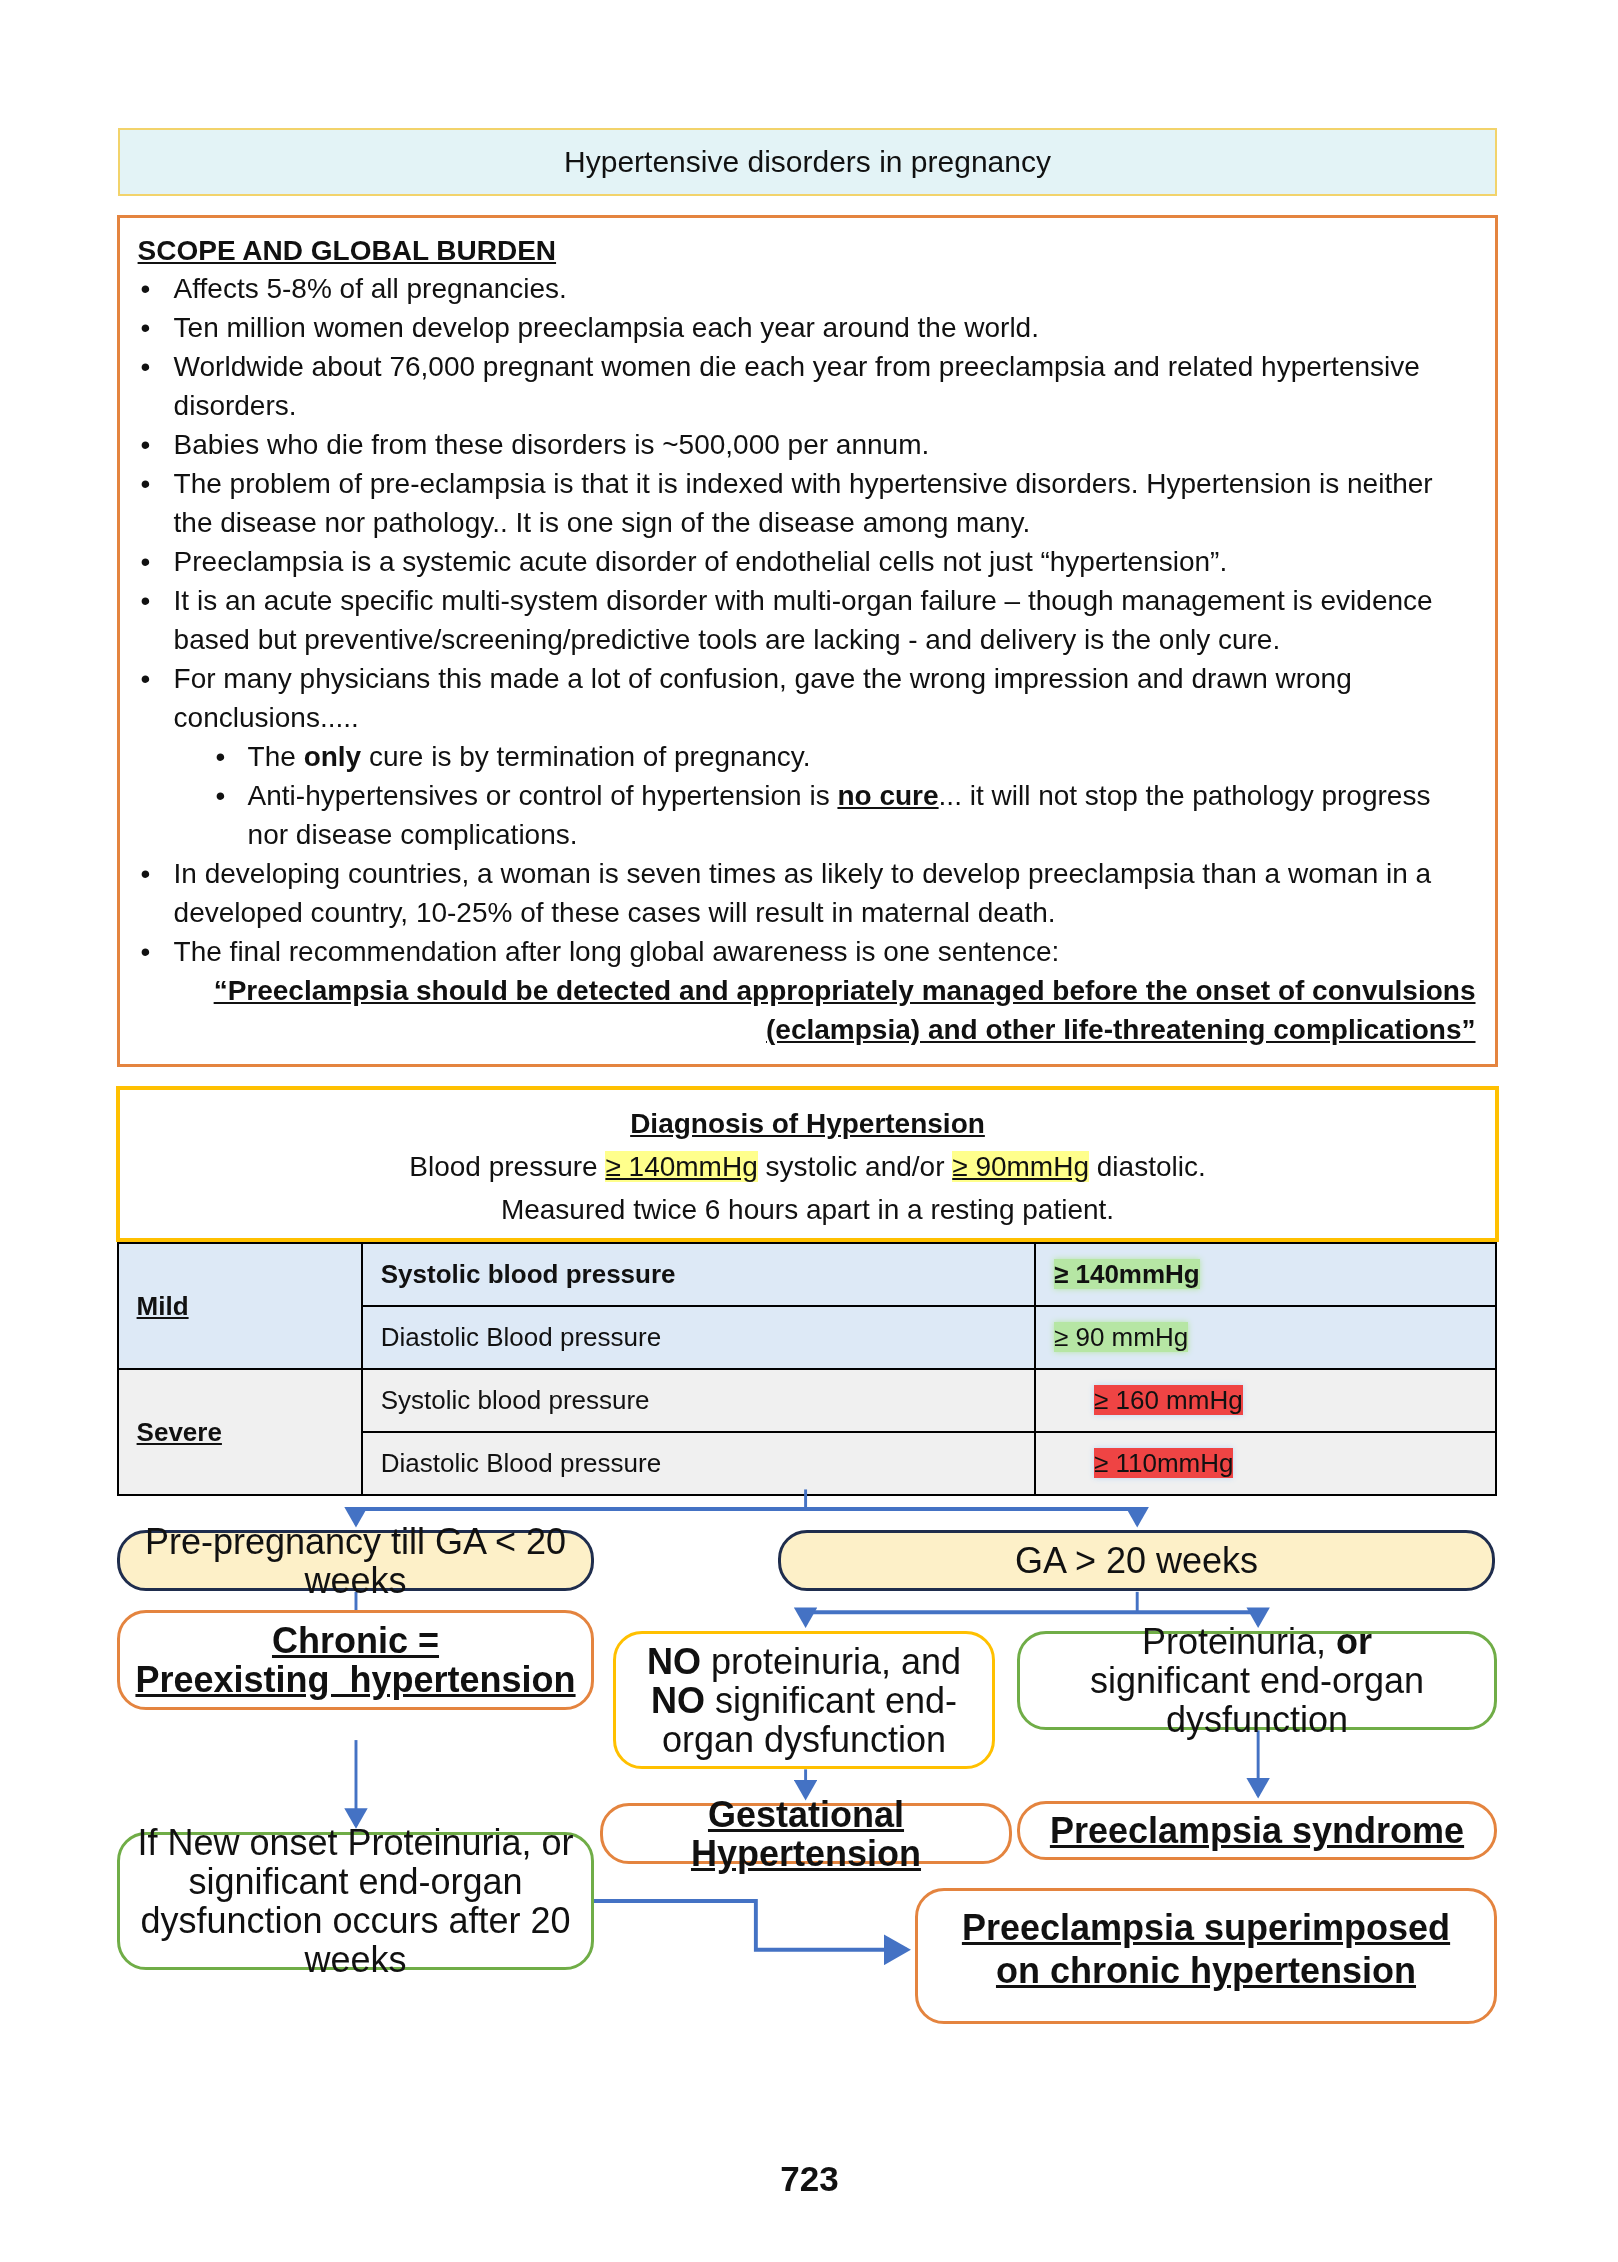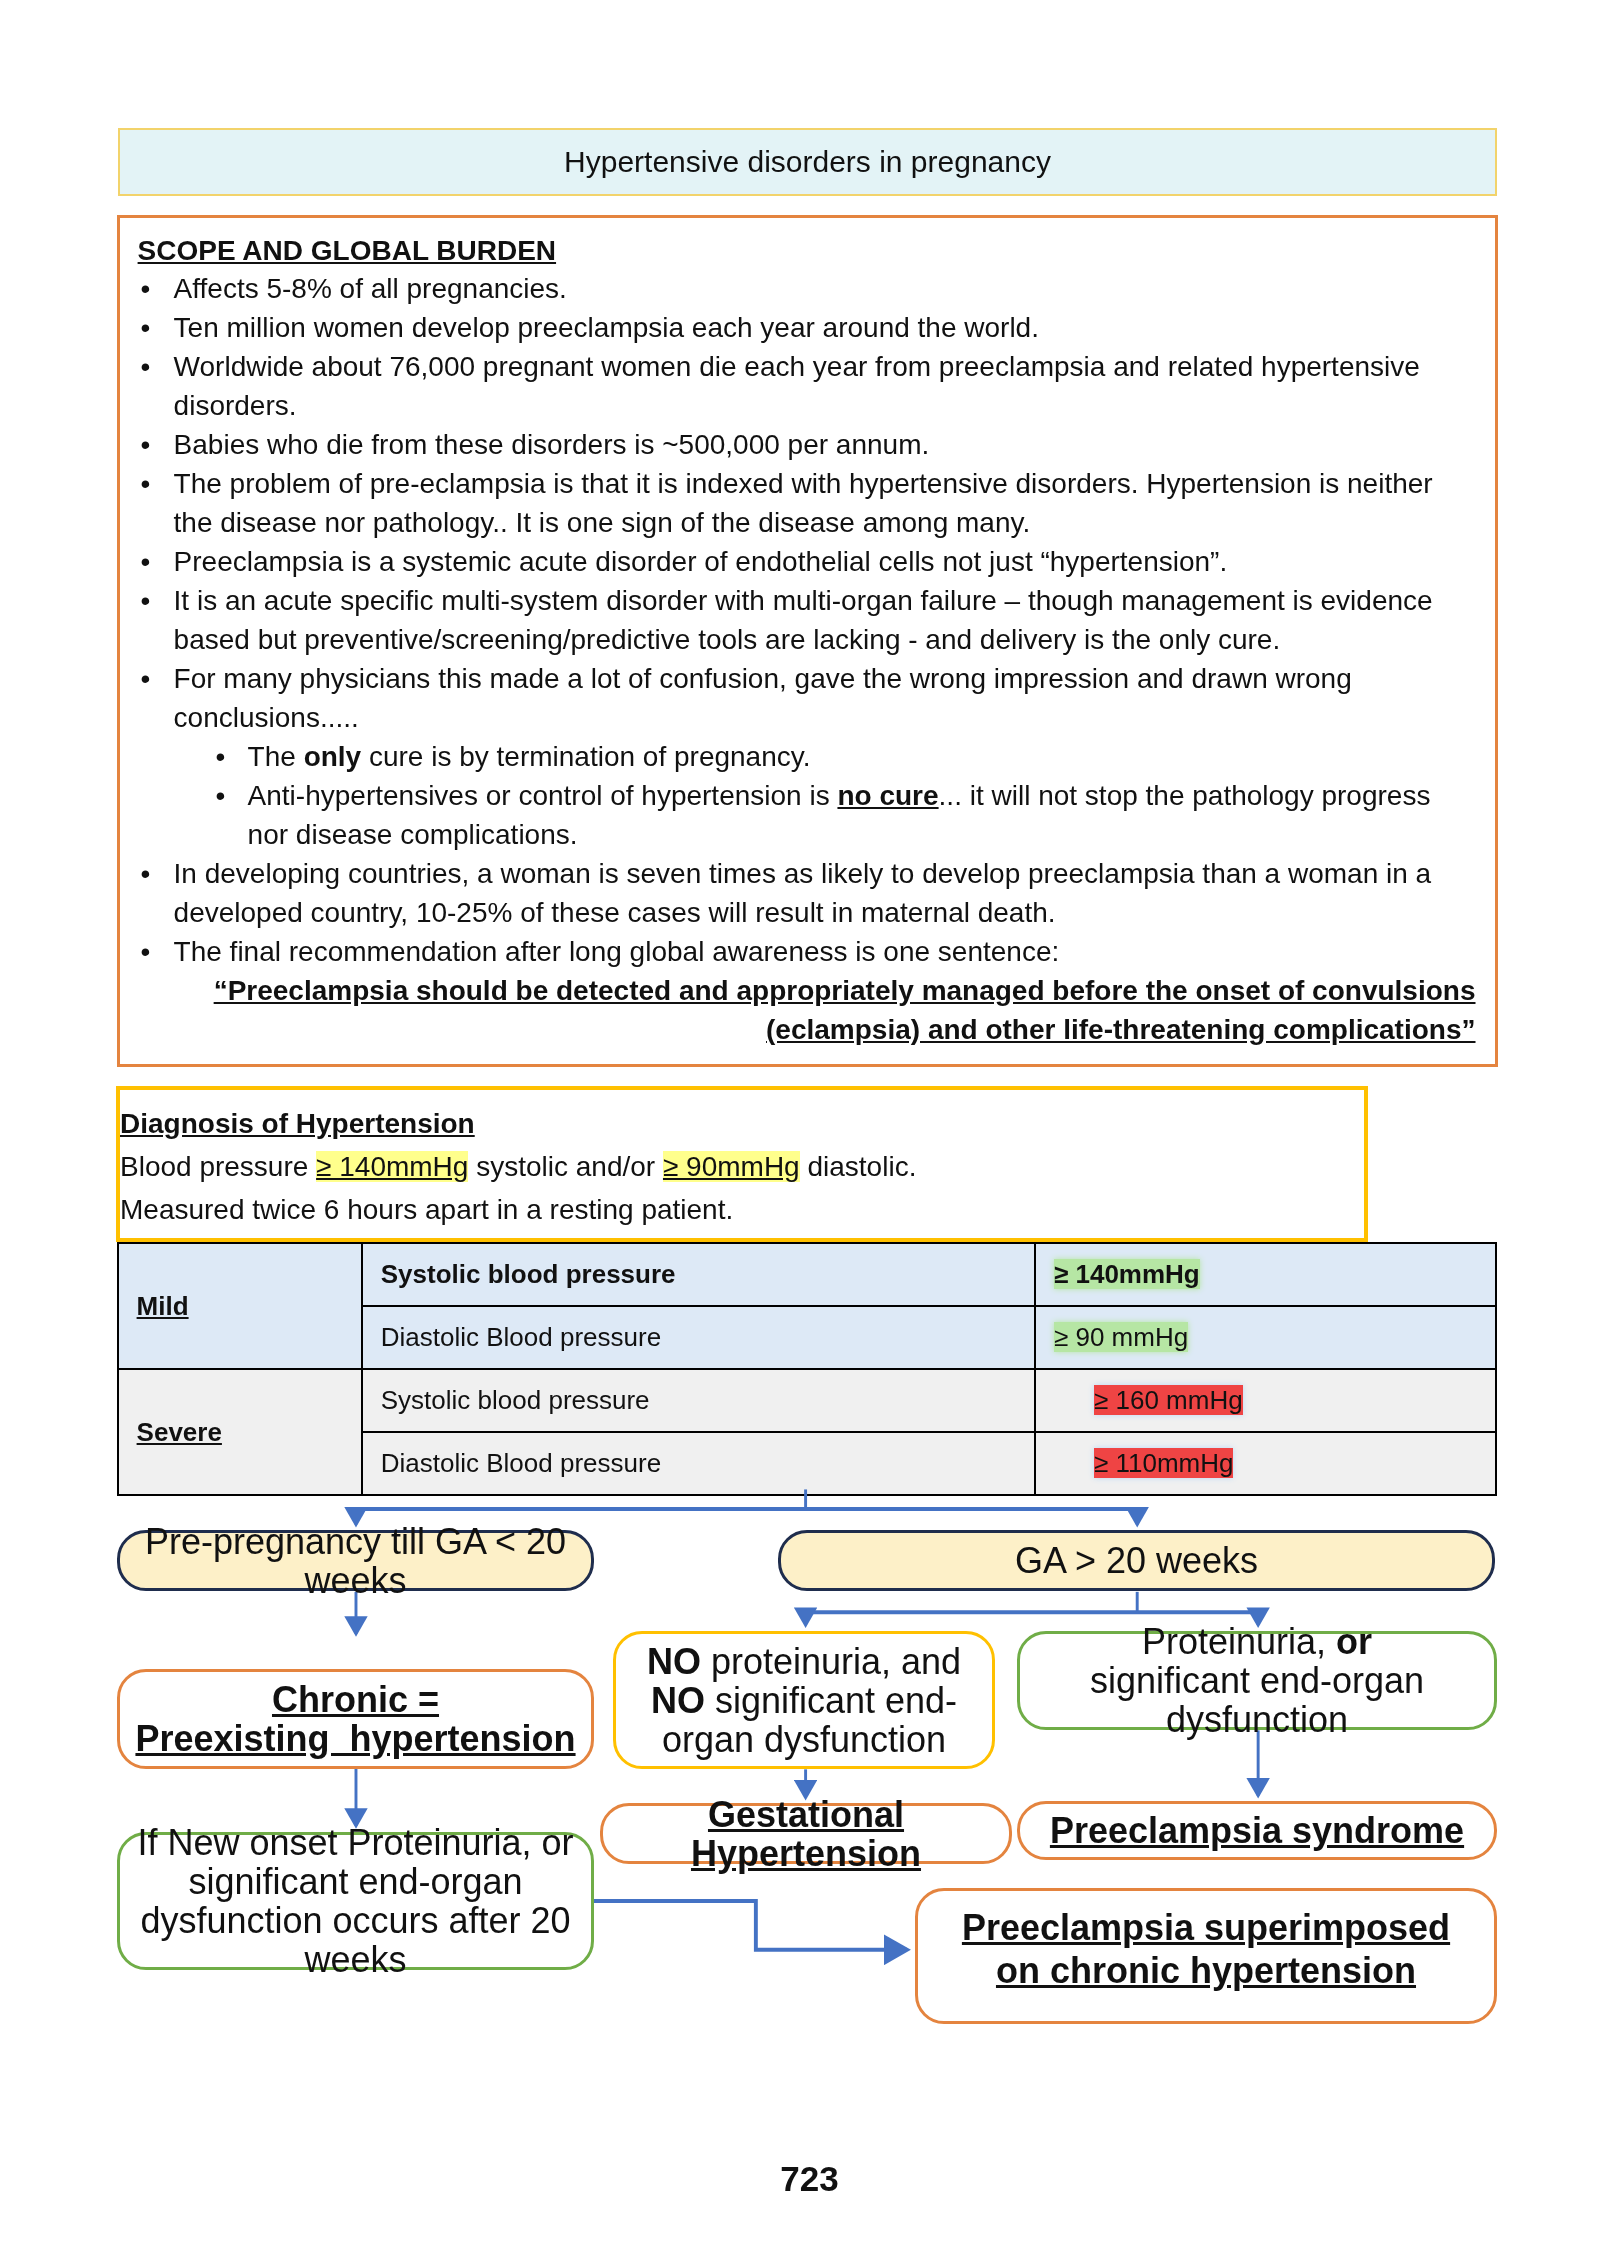--- a/index.html
+++ b/index.html
@@ -14,22 +14,22 @@
   .scope h2 { margin:0; font-size:28px; font-weight:bold; text-decoration:underline; line-height:37px; }
   .scope ul { margin:0; padding:0; list-style:none; }
   .scope li { position:relative; padding-left:36px; }
   .scope li::before { content:"•"; position:absolute; left:2.9px; top:0; }
   .scope ul.sub li { padding-left:110px; }
   .scope ul.sub li::before { left:78px; }
   .scope .quote { display:block; text-align:right; font-weight:bold; text-decoration:underline; padding-left:36px; }
   .u { text-decoration:underline; font-weight:bold; }
   .b { font-weight:bold; }
 
-  .diag { left:116px; top:1086px; width:1252px; height:156px; border:4.9px solid #ffc000;
-          font-size:28px; line-height:43px; padding-top:11.7px; }
+  .diag { left:116px; top:1086px; width:1383px; height:156px; border:4.9px solid #ffc000;
+          text-align:center; font-size:28px; line-height:43px; padding-top:11.7px; }
   .diag .hl { background:#ffff8c; text-decoration:underline; }
   .diag .dtitle { font-weight:bold; text-decoration:underline; }
 
   table.bp { position:absolute; left:117px; top:1242px; width:1380px; height:246px;
              border-collapse:collapse; font-size:26px; }
   table.bp td { border:2.9px solid #000; padding:0 17.6px; height:61px; }
   table.bp tr.mild td { background:#dde9f6; }
   table.bp tr.severe td { background:#f0f0f0; }
   table.bp td.cat { width:207px; font-weight:bold; text-decoration:underline; padding-left:17.6px; }
   table.bp td.param { width:636px; }
@@ -123,21 +123,21 @@
     <path d="M365,1784 L365,1872" marker-end="url(#ah)"></path>
     <path d="M826,1814 L826,1843" marker-end="url(#ah)"></path>
     <path d="M1290,1774 L1290,1841" marker-end="url(#ah)"></path>
     <path stroke-width="4" d="M609,1949 L775,1949 L775,1999 L930,1999" marker-end="url(#ah)"></path>
   </g>
 </svg>
 
 <div class="abs fbox navy" style="left:117px;top:1530px;width:477px;height:61px;">Pre-pregnancy till GA &lt; 20 weeks</div>
 <div class="abs fbox navy" style="left:778px;top:1530px;width:717px;height:61px;">GA &gt; 20 weeks</div>
 
-<div class="abs fbox orange" style="left:117px;top:1669px;width:477px;height:100px;flex-direction:column;align-items:center;">
+<div class="abs fbox orange" style="left:117px;top:1610px;width:477px;height:100px;flex-direction:column;align-items:center;">
   <span class="ul-b">Chronic =</span>
   <span class="ul-b" style="white-space:pre;">Preexisting  hypertension</span>
 </div>
 
 <div class="abs fbox yellow" style="left:613px;top:1631px;width:382px;height:138px;padding:0 13.7px;">
   <div><span class="b">NO</span><span> proteinuria, and</span><br><span class="b">NO</span><span> significant end-organ dysfunction</span></div>
 </div>
 
 <div class="abs fbox green" style="left:1017px;top:1631px;width:480px;height:99px;">
   <div><span>Proteinuria, </span><span class="b">or</span><br><span>significant end-organ dysfunction</span></div>

